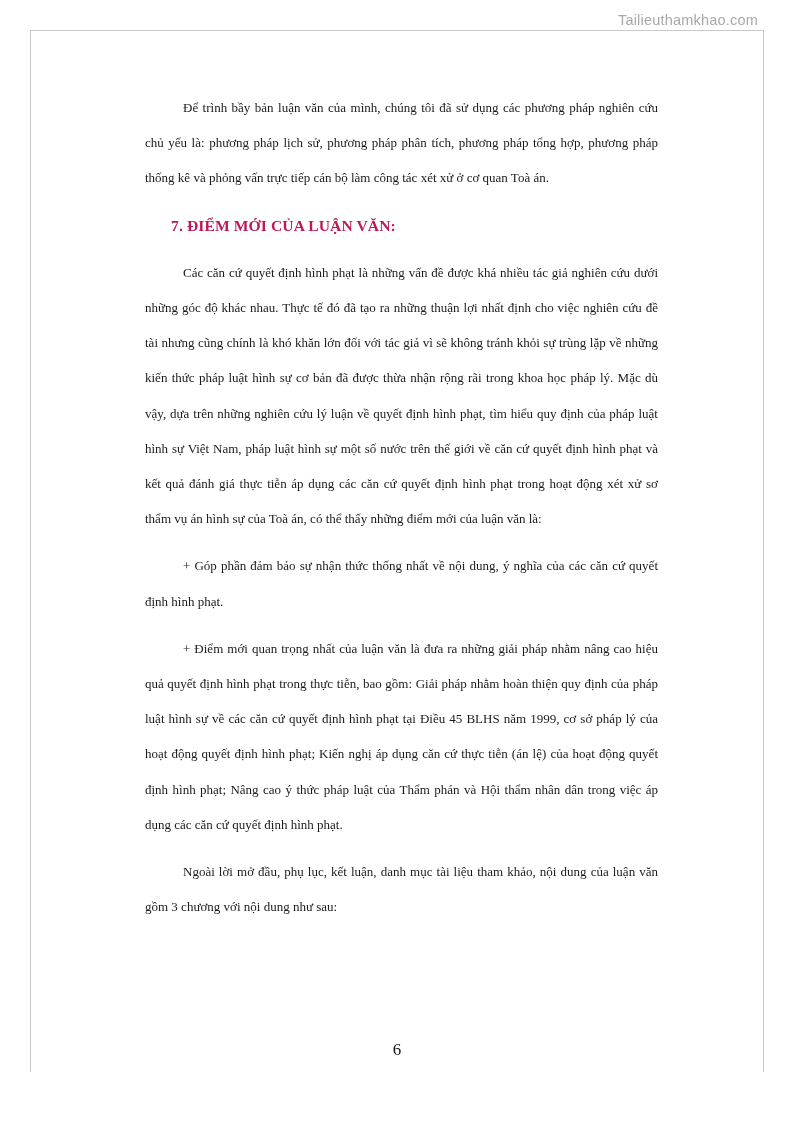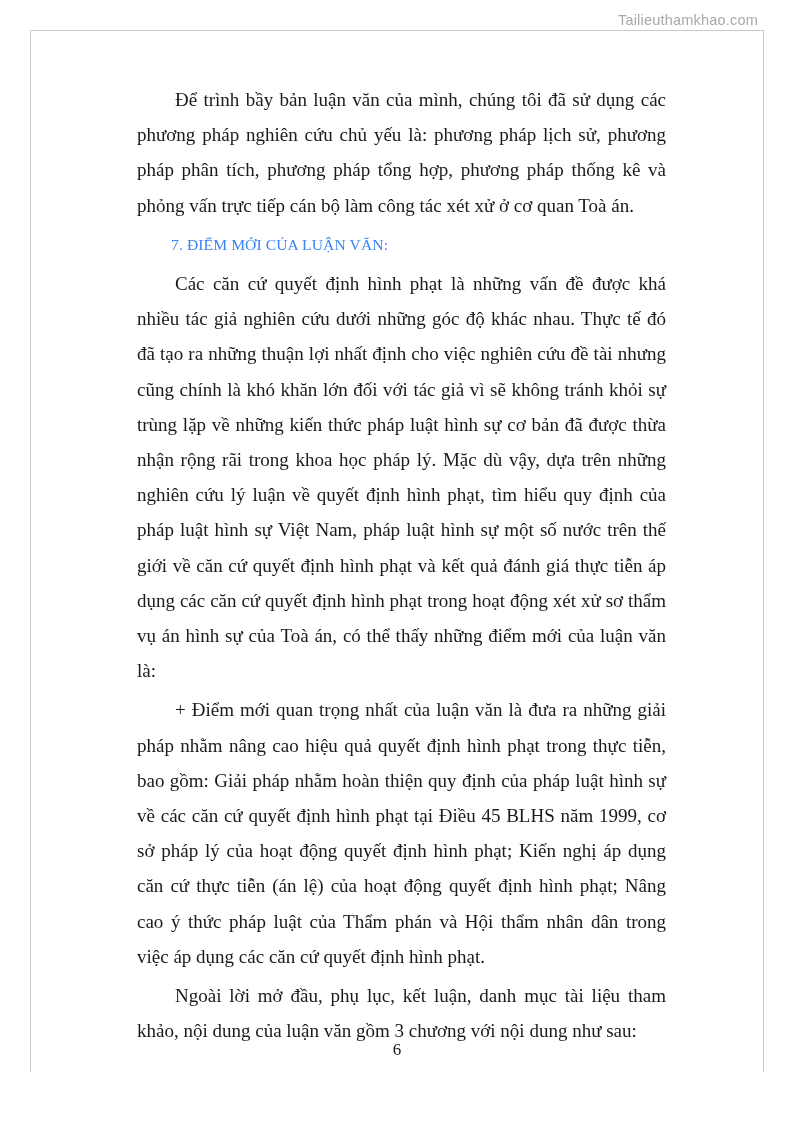--- a/index.html
+++ b/index.html
@@ -38,35 +38,35 @@
     color: #a8a8a8;
     white-space: nowrap;
   }
   .content {
     position: absolute;
     left: 133px;
     top: 78px;
     width: 537px;
   }
   p.body {
-    margin: 4px;
-    font-size: 19px;
+    margin: 12px;
+    font-size: 13px;
     line-height: 35.2px;
     text-align: justify;
     text-justify: inter-word;
     color: #1a1a1a;
     text-indent: 38px;
     hyphens: none;
   }
   h2.section {
     margin: 0;
     font-size: 15.6px;
     line-height: 35.2px;
-    font-weight: normal;
-    color: #3b82f6;
+    font-weight: bold;
+    color: #be185d;
     text-indent: 38px;
     letter-spacing: 0.1px;
   }
   .page-number {
     position: absolute;
     left: 0;
     right: 0;
     top: 1040px;
     text-align: center;
     font-size: 17px;
@@ -83,20 +83,21 @@
   <div class="watermark">Tailieuthamkhao.com</div>
 
   <div class="content">
 
     <p class="body">Để trình bầy bản luận văn của mình, chúng tôi đã sử dụng các phương pháp nghiên cứu chủ yếu là: phương pháp lịch sử, phương pháp phân tích, phương pháp tổng hợp, phương pháp thống kê và phỏng vấn trực tiếp cán bộ làm công tác xét xử ở cơ quan Toà án.</p>
 
     <h2 class="section">7. ĐIỂM MỚI CỦA LUẬN VĂN:</h2>
 
     <p class="body"> Các căn cứ quyết định hình phạt là những vấn đề được khá nhiều tác giả nghiên cứu dưới những góc độ khác nhau. Thực tế đó đã tạo ra những thuận lợi nhất định cho việc nghiên cứu đề tài nhưng cũng chính là khó khăn lớn đối với tác giả vì sẽ không tránh khỏi sự trùng lặp về những kiến thức pháp luật hình sự cơ bản đã được thừa nhận rộng rãi trong khoa học pháp lý. Mặc dù vậy, dựa trên những nghiên cứu lý luận về quyết định hình phạt, tìm hiểu quy định của pháp luật hình sự Việt Nam, pháp luật hình sự một số nước trên thế giới về căn cứ quyết định hình phạt và kết quả đánh giá thực tiễn áp dụng các căn cứ quyết định hình phạt trong hoạt động xét xử sơ thẩm vụ án hình sự của Toà án, có thể thấy những điểm mới của luận văn là:</p>
 
+    <p class="body">+ Góp phần đảm bảo sự nhận thức thống nhất về nội dung, ý nghĩa của các căn cứ quyết định hình phạt.</p>
 
 
     <p class="body">+ Điểm mới quan trọng nhất của luận văn là đưa ra những giải pháp nhằm nâng cao hiệu quả quyết định hình phạt trong thực tiễn, bao gồm: Giải pháp nhằm hoàn thiện quy định của pháp luật hình sự về các căn cứ quyết định hình phạt tại Điều 45 BLHS năm 1999, cơ sở pháp lý của hoạt động quyết định hình phạt; Kiến nghị áp dụng căn cứ thực tiễn (án lệ) của hoạt động quyết định hình phạt; Nâng cao ý thức pháp luật của Thẩm phán và Hội thẩm nhân dân trong việc áp dụng các căn cứ quyết định hình phạt.</p>
 
 
     <p class="body">Ngoài lời mở đầu, phụ lục, kết luận, danh mục tài liệu tham khảo, nội dung của luận văn gồm 3 chương với nội dung như sau:</p>
 
   </div>
 
   <div class="page-number">6</div>

